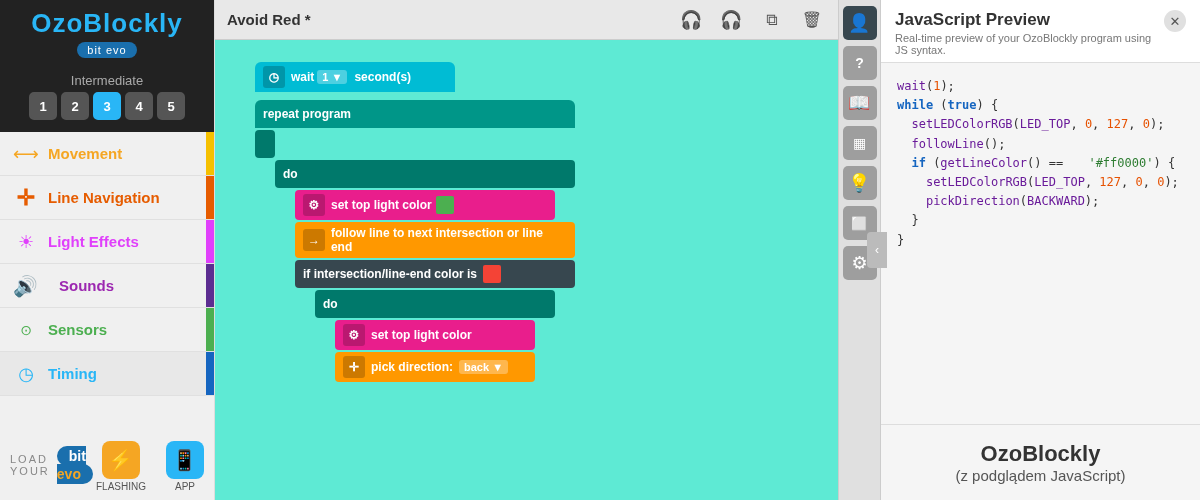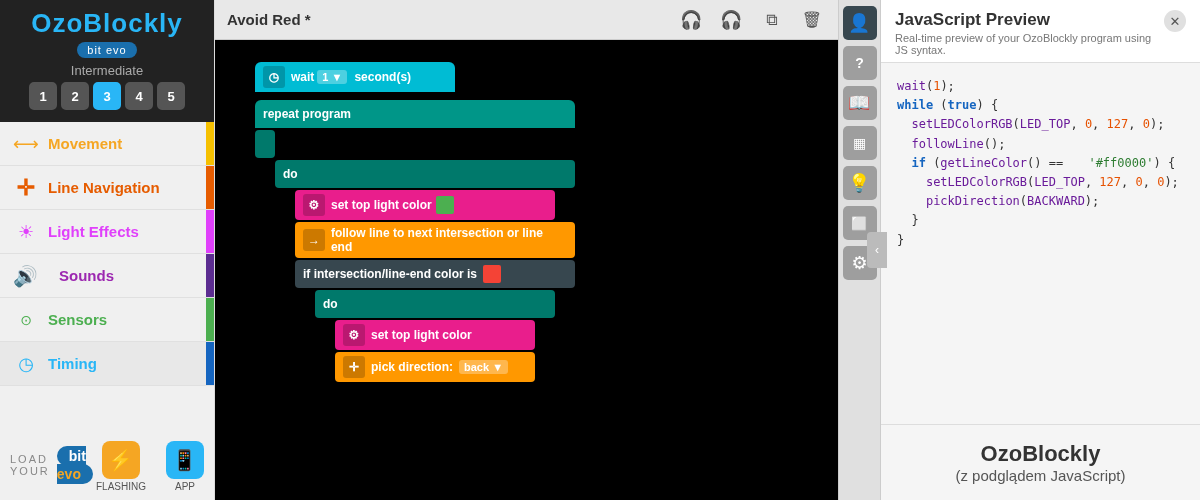--- a/index.html
+++ b/index.html
@@ -36,21 +36,21 @@
       color: #fff;
       font-size: 11px;
       padding: 2px 10px;
       border-radius: 10px;
       margin: 3px 0;
       letter-spacing: 1px;
     }
     #level-label {
       color: #aaa;
       font-size: 13px;
-      margin: 2px 0 4px;
+      margin: 12px 0 4px;
     }
     #level-dots {
       display: flex;
       gap: 4px;
       margin-bottom: 6px;
     }
     .level-dot {
       width: 28px;
       height: 28px;
       border-radius: 5px;
@@ -175,21 +175,21 @@
       justify-content: center;
       font-size: 20px;
     }
     .load-btn-icon.flash { background: #f5a623; color: #fff; }
     .load-btn-icon.app { background: #29b6f6; color: #fff; }
 
     
     #main-canvas {
       flex: 1;
       height: 500px;
-      background: #000000;
+      background: #5eead4;
       position: relative;
       display: flex;
       flex-direction: column;
     }
     #canvas-header {
       background: #e8e8e8;
       height: 40px;
       display: flex;
       align-items: center;
       padding: 0 12px;

